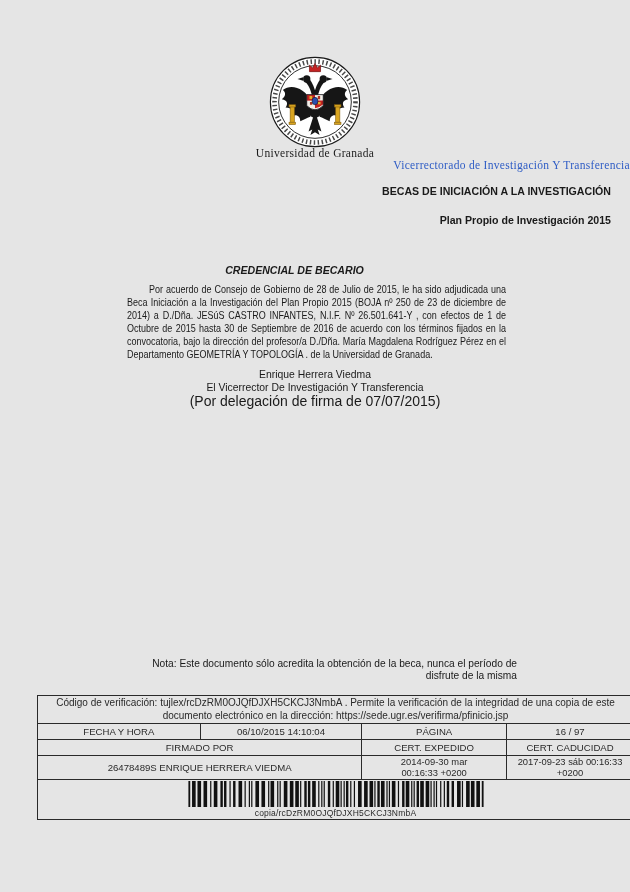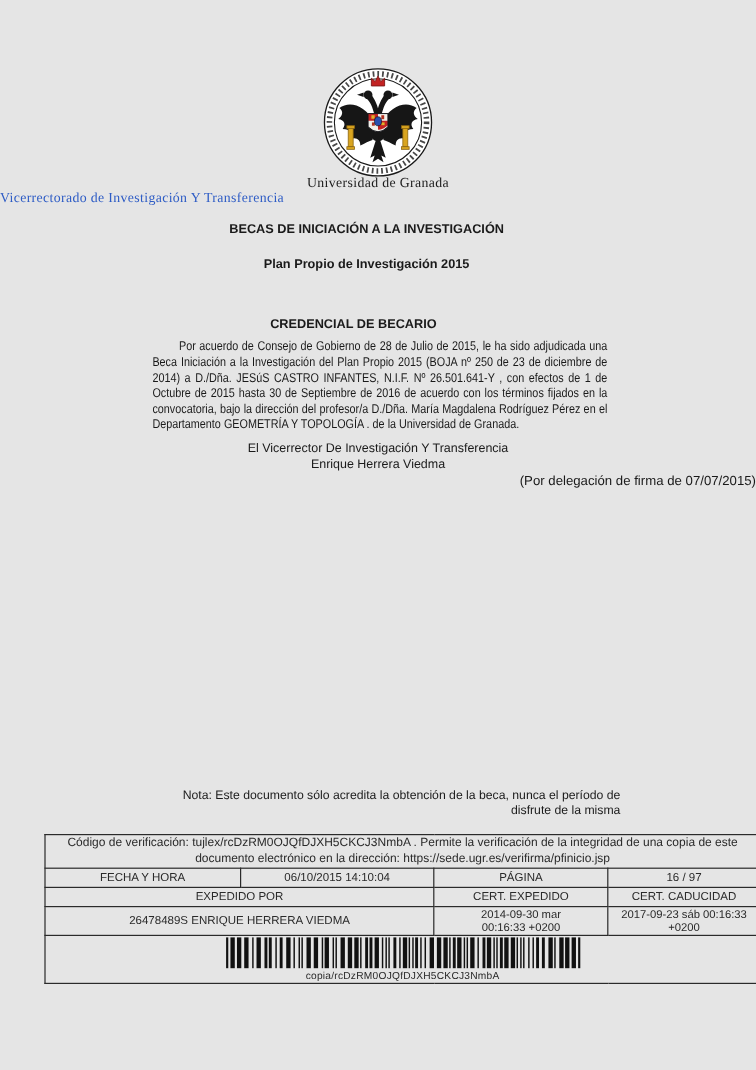--- a/index.html
+++ b/index.html
@@ -11,46 +11,46 @@
   }
   .page{position:absolute;inset:0;background:#e5e5e5;overflow:hidden;}
 
   
   .seal{position:absolute;top:56px;left:269px;width:92px;height:92px;}
   .org-university{
     position:absolute;top:147px;left:0;width:630px;text-align:center;
     font-family:"Liberation Serif", serif;font-size:11.5px;color:#1c1c1c;letter-spacing:.3px;
   }
   .org-department{
-    position:absolute;top:159px;left:0;width:630px;text-align:left;
+    position:absolute;top:159px;left:0;width:630px;text-align:right;
     font-family:"Liberation Serif", serif;font-size:11.5px;color:#2e5cc5;letter-spacing:.3px;
   }
   .doc-title1,.doc-title2{
-    position:absolute;left:0;width:611px;text-align:center;
+    position:absolute;left:0;width:611px;text-align:right;
     font-weight:bold;font-size:10.6px;color:#1a1a1a;
   }
   .doc-title1{top:185px;}
   .doc-title2{top:214px;}
 
   
   .credential-heading{
     position:absolute;top:264px;left:0;width:589px;text-align:center;
-    font-weight:bold;font-size:10.6px;color:#1a1a1a;
+    font-weight:bold;font-size:10.6px;color:#1a1a1a;font-style:italic;
   }
   .body-paragraph{
     position:absolute;top:283px;left:127px;width:446px;margin:0;
     transform:scaleX(0.85);transform-origin:left top;
     font-size:10.6px;line-height:13px;text-align:justify;text-indent:26px;
     color:#1a1a1a;
   }
   .signature{
     position:absolute;top:368px;left:0;width:630px;text-align:center;
     font-size:10.4px;line-height:13.4px;color:#1a1a1a;
   }
-  .signature .delegation{font-size:11px;line-height:12px;text-align:right;}
+  .signature .delegation{font-size:14px;line-height:12px;}
   .note{
     position:absolute;top:658px;left:127px;width:390px;
     font-size:10.2px;line-height:11.8px;color:#1a1a1a;text-align:right;
   }
 
   
   .verification-table{
     position:absolute;top:695px;left:37px;width:597px;
     border-collapse:collapse;table-layout:fixed;
     font-size:9.6px;color:#2a2a2a;
@@ -124,22 +124,22 @@
   <div class="org-department">Vicerrectorado de Investigación Y Transferencia</div>
 
   <div class="doc-title1">BECAS DE INICIACIÓN A LA INVESTIGACIÓN</div>
   <div class="doc-title2">Plan Propio de Investigación 2015</div>
 
   <div class="credential-heading">CREDENCIAL DE BECARIO</div>
 
   <p class="body-paragraph">Por acuerdo de Consejo de Gobierno de 28 de Julio de 2015, le ha sido adjudicada una Beca Iniciación a la Investigación del Plan Propio 2015 (BOJA nº 250 de 23 de diciembre de 2014) a D./Dña. JESúS CASTRO INFANTES, N.I.F. Nº 26.501.641-Y , con efectos de 1 de Octubre de 2015 hasta 30 de Septiembre de 2016 de acuerdo con los términos fijados en la convocatoria, bajo la dirección del profesor/a D./Dña. María Magdalena Rodríguez Pérez en el Departamento GEOMETRÍA Y TOPOLOGÍA . de la Universidad de Granada.</p>
 
   <div class="signature">
+    <div>Enrique Herrera Viedma</div>
     <div>El Vicerrector De Investigación Y Transferencia</div>
-    <div>Enrique Herrera Viedma</div>
     <div class="delegation">(Por delegación de firma de 07/07/2015)</div>
   </div>
 
   <div class="note">Nota: Este documento sólo acredita la obtención de la beca, nunca el período de disfrute de la misma</div>
 
   <table class="verification-table">
     <colgroup>
       <col style="width:27.3%">
         <col style="width:27.1%">
         <col style="width:24.3%">
@@ -149,21 +149,21 @@
       <tr>
         <td colspan="4" class="code-cell">Código de verificación: tujlex/rcDzRM0OJQfDJXH5CKCJ3NmbA . Permite la verificación de la integridad de una copia de este documento electrónico en la dirección: https://sede.ugr.es/verifirma/pfinicio.jsp</td>
       </tr>
       <tr class="row-mid">
         <td>FECHA Y HORA</td>
         <td>06/10/2015 14:10:04</td>
         <td>PÁGINA</td>
         <td>16 / 97</td>
       </tr>
       <tr class="row-mid">
-        <td colspan="2">EXPEDIDO POR</td>
+        <td colspan="2">FIRMADO POR</td>
         <td>CERT. EXPEDIDO</td>
         <td>CERT. CADUCIDAD</td>
       </tr>
       <tr>
         <td colspan="2">26478489S ENRIQUE HERRERA VIEDMA</td>
         <td class="multiline">2014-09-30 mar
 00:16:33 +0200</td>
         <td class="multiline">2017-09-23 sáb 00:16:33
 +0200</td>
       </tr>

